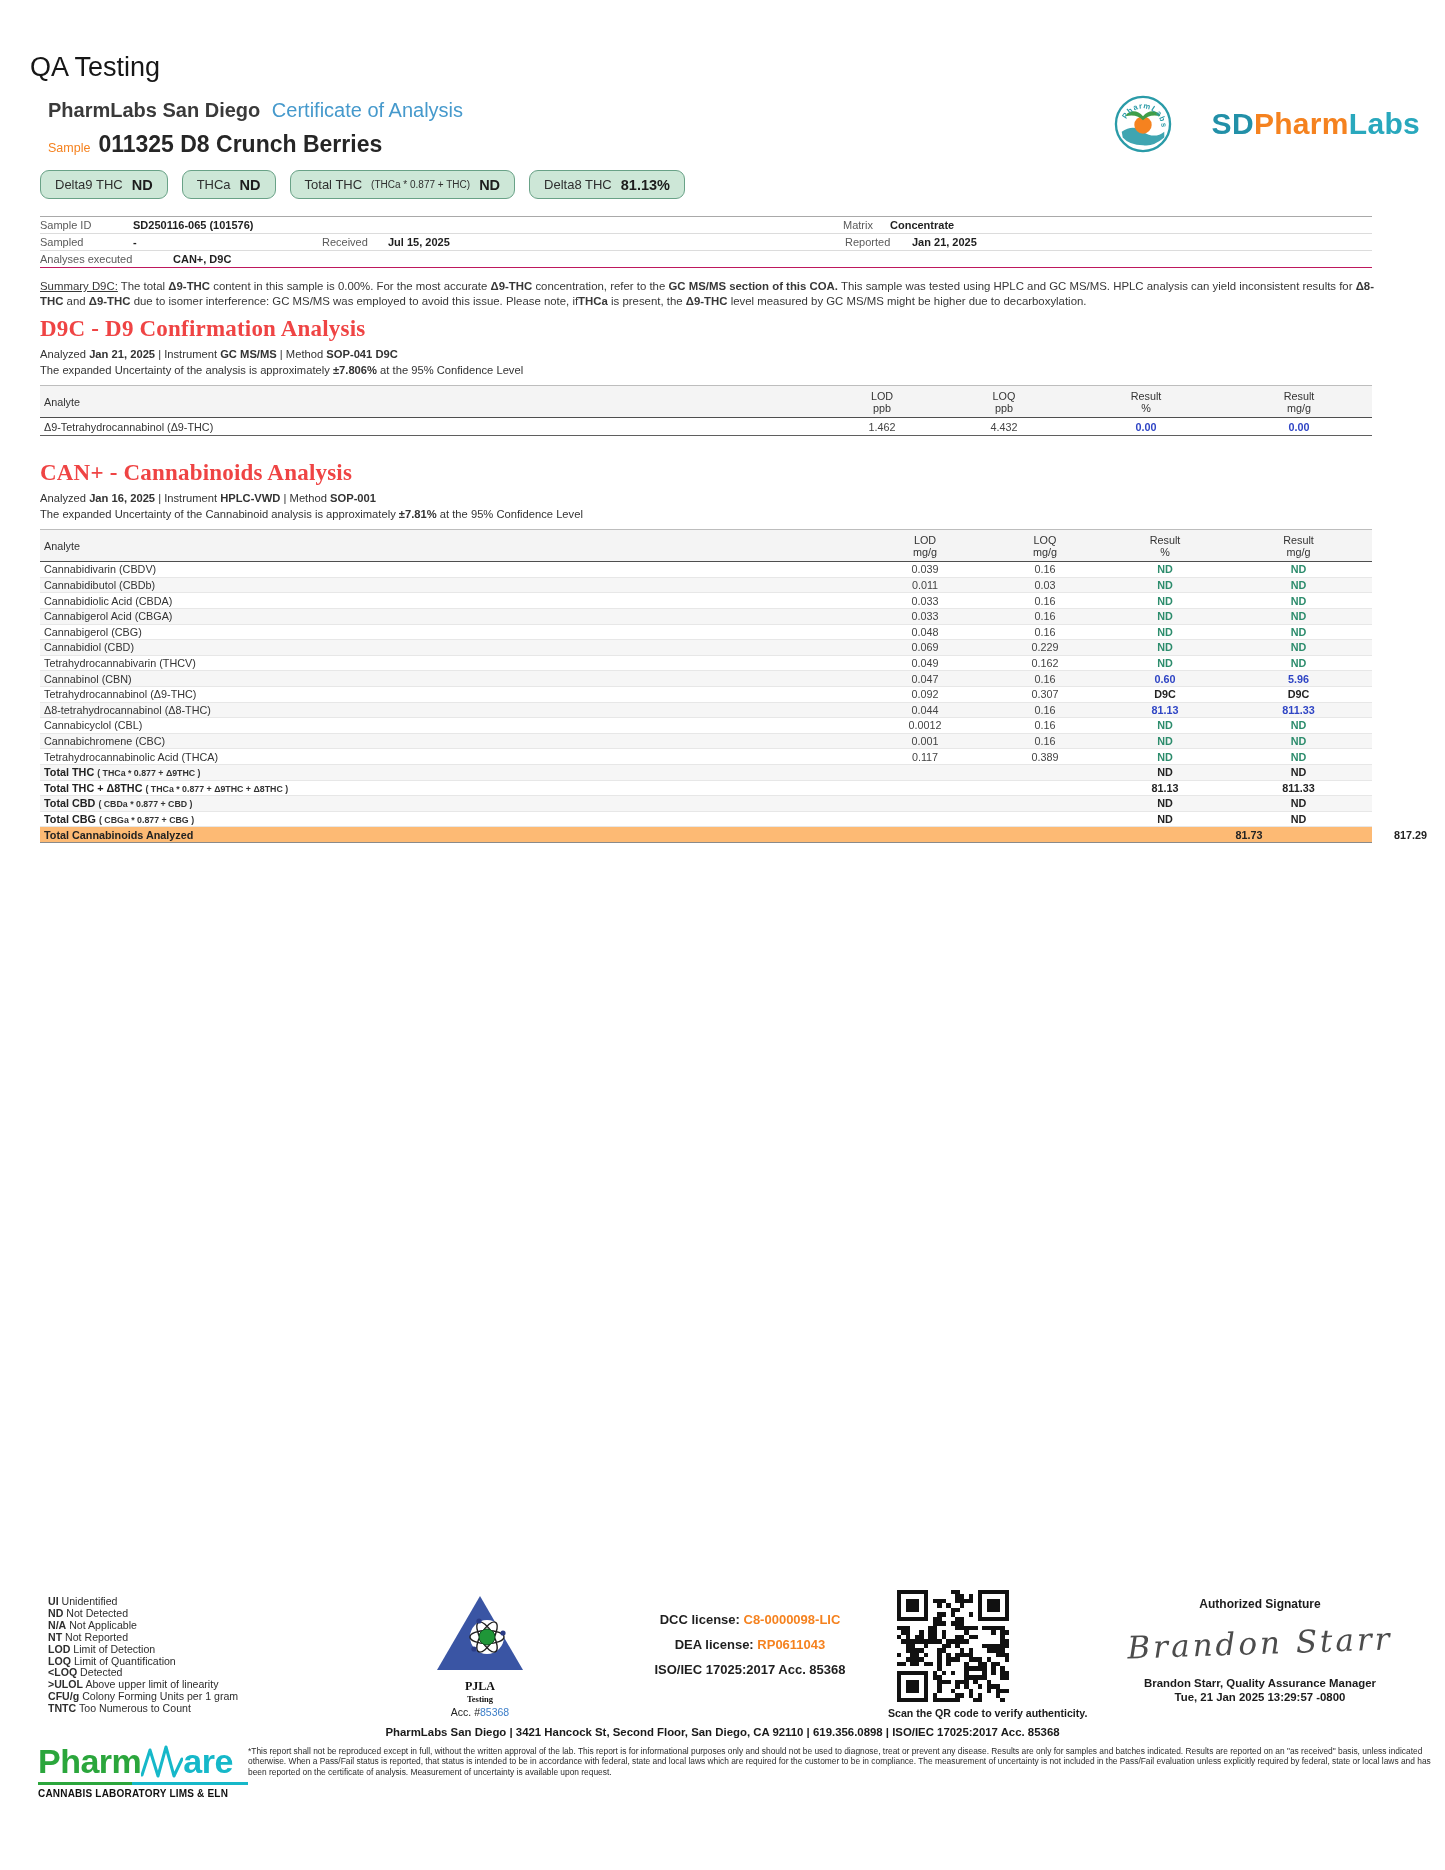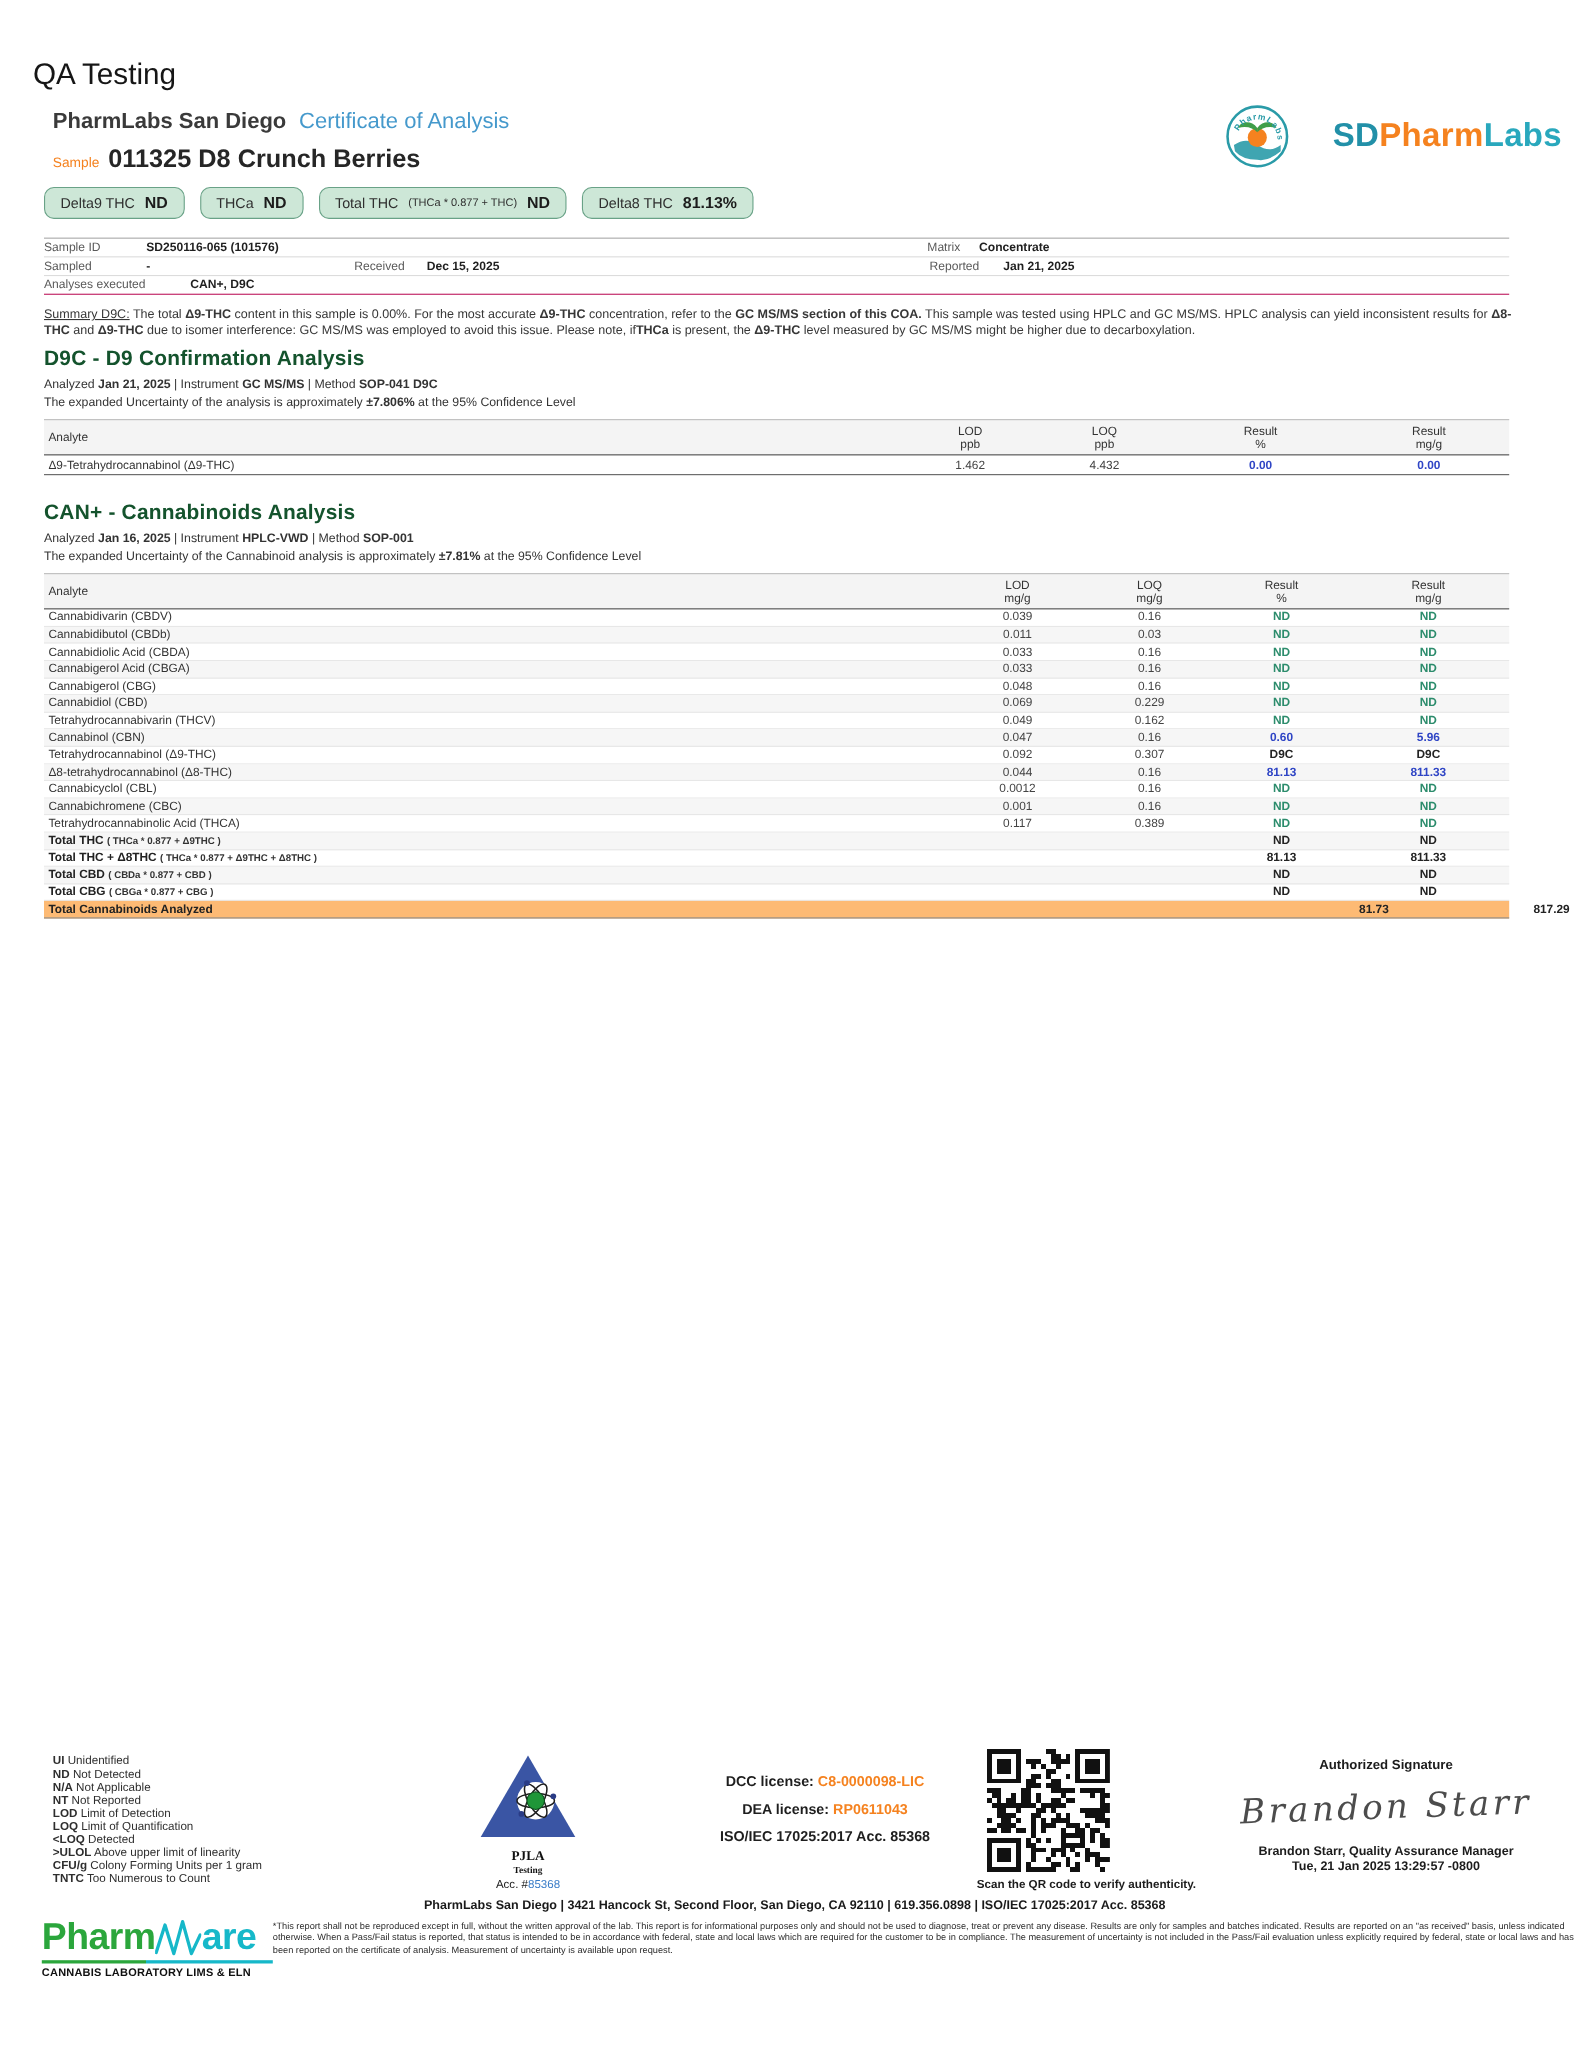--- a/index.html
+++ b/index.html
@@ -39,21 +39,21 @@
   .irow.r2 { grid-template-columns:93px 1fr; }
   .irow.r3 { grid-template-columns:93px 189px 66px 457px 67px 1fr; }
   .ilabel { color:#5a5a5a; }
   .ivalue { color:#1f1f1f; font-weight:700; }
 
   
   .summary { margin:11px 0 0 40px; width:1340px; font-size:11.4px; line-height:14.6px; color:#373737; }
   .summary span[data-u], .useg { text-decoration:underline; }
 
   
-  h2.section { margin:8px 0 0 40px; font-size:19px; font-weight:600; color:#14532d; letter-spacing:.2px; }
+  h2.section { margin:8px 0 0 40px; font-size:23px; font-weight:600; color:#ef4444; letter-spacing:.2px;font-family:Liberation Serif, serif; }
   .meta { margin:6px 0 0 40px; font-size:11.2px; color:#333; line-height:13.5px; }
   .meta2 { margin:2px 0 0 40px; font-size:11.2px; color:#333; line-height:13.5px; }
 
   
   .tbl { margin:8px 0 0 40px; width:1332px; }
   .grid-can { display:grid; grid-template-columns:825px 120px 120px 120px 147px; }
   .grid-d9c { display:grid; grid-template-columns:782px 120px 124px 160px 146px; }
   .thead { background:#f4f4f4; border-top:1px solid #bdbdbd; border-bottom:1.5px solid #4e4e4e; padding:4px 0 3px 0; align-items:center; }
   .hcell { text-align:center; font-size:10.8px; color:#333; line-height:12px; }
   .hcell.left { text-align:left; padding-left:4px; }
@@ -164,21 +164,21 @@
     <div class="irow r1">
       <span class="ilabel">Sample ID</span>
       <span class="ivalue">SD250116-065 (101576)</span>
       <span class="ilabel">Matrix</span>
       <span class="ivalue">Concentrate</span>
     </div>
     <div class="irow r3">
       <span class="ilabel">Sampled</span>
       <span class="ivalue">-</span>
       <span class="ilabel">Received</span>
-      <span class="ivalue">Dec 15, 2025</span>
+      <span class="ivalue">Jul 15, 2025</span>
       <span class="ilabel">Reported</span>
       <span class="ivalue">Jan 21, 2025</span>
     </div>
     <div class="irow r2">
       <span class="ilabel">Analyses executed</span>
       <span class="ivalue">CAN+, D9C</span>
     </div>
   </div>
 
   <p class="summary"><span class="useg">Summary D9C:</span><span> The total </span><span style="font-weight: 700;">Δ9-THC</span><span> content in this sample is 0.00%. For the most accurate </span><span style="font-weight: 700;">Δ9-THC</span><span> concentration, refer to the </span><span style="font-weight: 700;">GC MS/MS section of this COA.</span><span> This sample was tested using HPLC and GC MS/MS. HPLC analysis can yield inconsistent results for </span><span style="font-weight: 700;">Δ8-THC</span><span> and </span><span style="font-weight: 700;">Δ9-THC</span><span> due to isomer interference: GC MS/MS was employed to avoid this issue. Please note, if</span><span style="font-weight: 700;">THCa</span><span> is present, the </span><span style="font-weight: 700;">Δ9-THC</span><span> level measured by GC MS/MS might be higher due to decarboxylation.</span></p>

